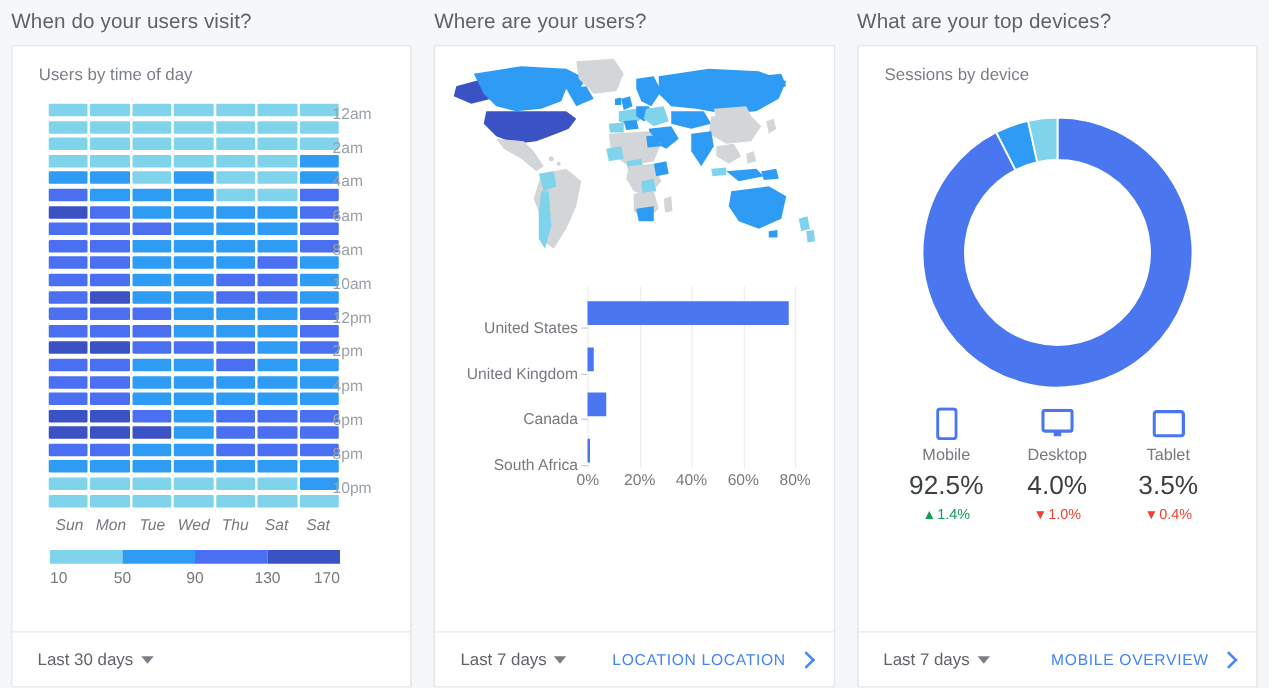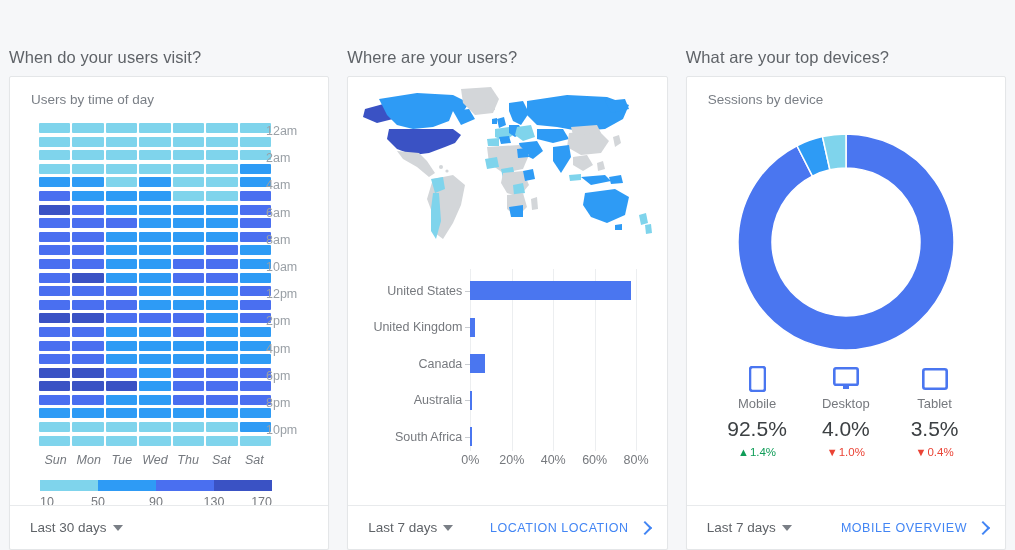--- a/index.html
+++ b/index.html
@@ -19,21 +19,20 @@
     height: 550px;
     box-sizing: border-box;
   }
 
   .column {
     width: 338.33px;
     box-sizing: border-box;
     display: flex;
     flex-direction: column;
     padding: 0 9px;
-    margin-top: 40px;
   }
 
   .section-question {
     font-size: 16.5px;
     color: #5f6368;
     font-weight: 400;
     padding: 9px 0 10px 0;
     letter-spacing: 0.1px;
     line-height: 1;
   }
@@ -189,21 +188,21 @@
   }
   .map-wrap svg { display: block; margin: 0 auto; }
 
   
   .bars-wrap {
     position: relative;
     padding: 6px 14px 0 0;
   }
   .bar-row {
     display: flex;
-    align-items: center;
+    align-items: flex-end;
     height: 36.5px;
   }
   .bar-label {
     width: 122px;
     text-align: right;
     font-size: 12.5px;
     color: #76797e;
     padding-right: 8px;
     box-sizing: border-box;
     position: relative;
@@ -691,26 +690,20 @@
                   <div class="bar-fill" title="United Kingdom 2.4%" style="width: 2.72727%; background: rgb(74, 118, 240);"></div>
                 </div>
               </div>
               <div class="bar-row">
                 <div class="bar-label">Canada</div>
                 <div class="bar-track">
                   <div class="bar-fill" title="Canada 7%" style="width: 7.95455%; background: rgb(74, 118, 240);"></div>
                 </div>
               </div>
               <div class="bar-row">
-                <div class="bar-label">Australia</div>
-                <div class="bar-track">
-                  <div class="bar-fill" title="Australia 1%" style="width: 1.13636%; background: rgb(74, 118, 240);"></div>
-                </div>
-              </div>
-              <div class="bar-row">
                 <div class="bar-label">South Africa</div>
                 <div class="bar-track">
                   <div class="bar-fill" title="South Africa 0.8%" style="width: 0.909091%; background: rgb(74, 118, 240);"></div>
                 </div>
               </div>
             </div>
           <div class="bar-axis" id="bar-axis">
               <div class="bar-tick" style="left: 0%;">0%</div>
               <div class="bar-tick" style="left: 22.7273%;">20%</div>
               <div class="bar-tick" style="left: 45.4545%;">40%</div>

